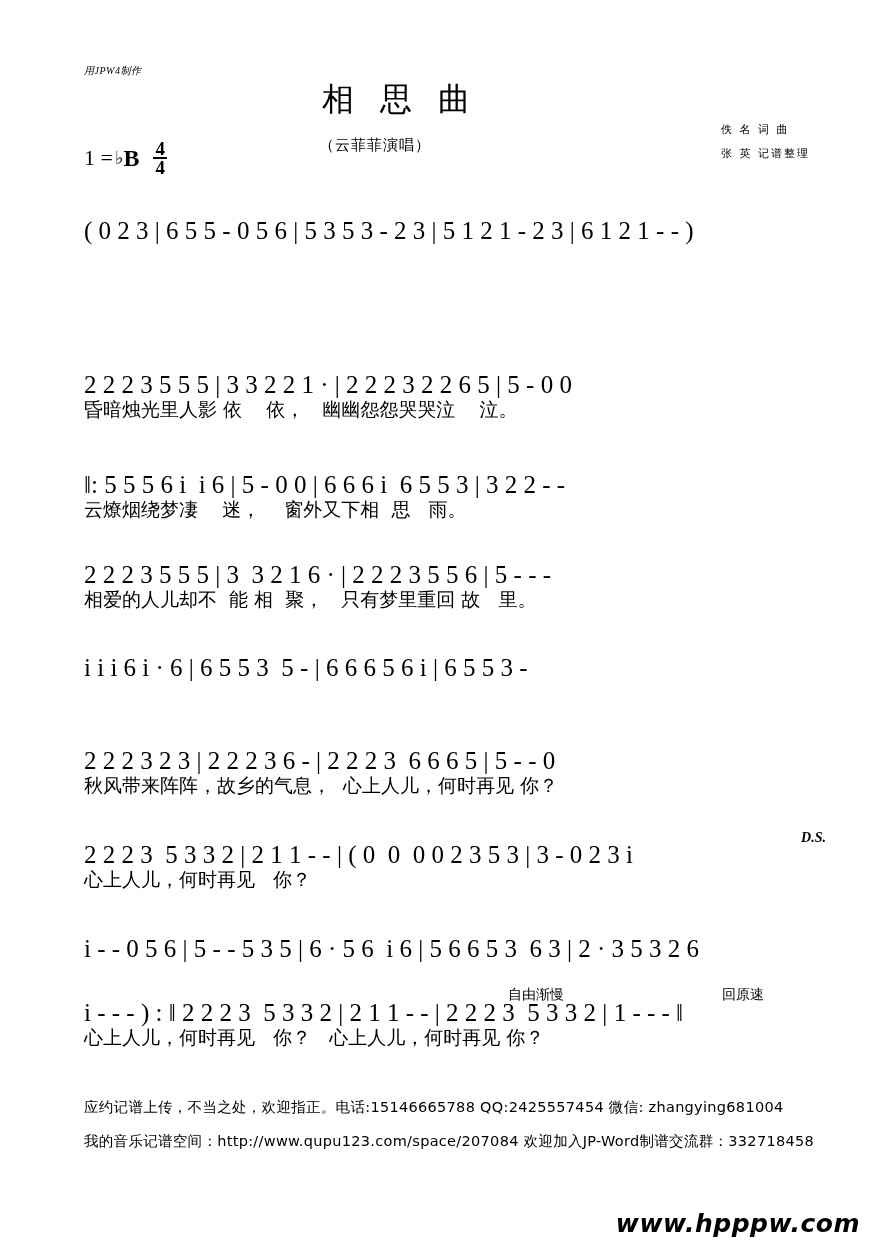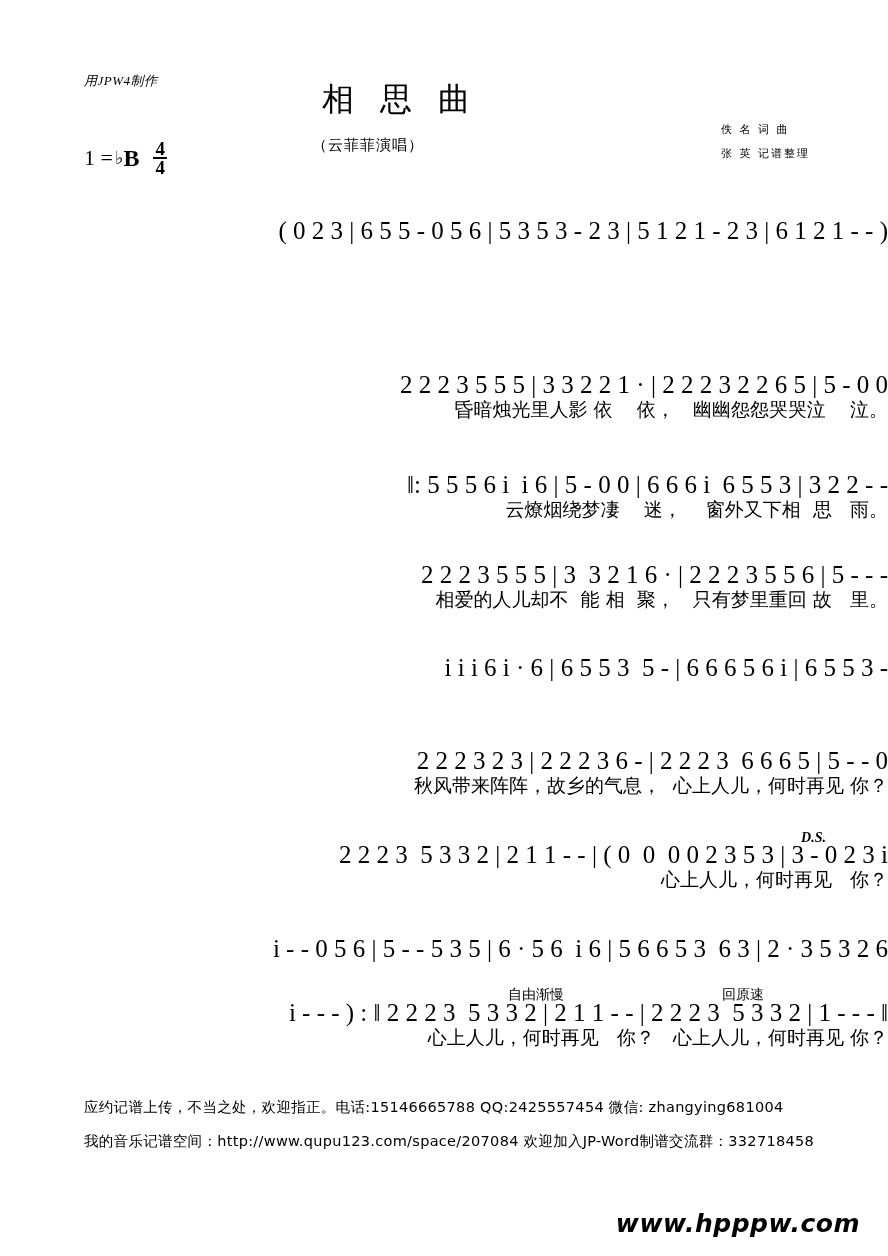--- a/index.html
+++ b/index.html
@@ -17,22 +17,22 @@
   }
   .page {
     position: relative;
     width: 888px;
     height: 1256px;
   }
   
   .made-with {
     position: absolute;
     left: 84px;
-    top: 72px;
-    font-size: 13px;
+    top: 64px;
+    font-size: 10px;
     font-style: italic;
     font-family: "Liberation Serif", serif;
     letter-spacing: 0.5px;
   }
   .song-title {
     position: absolute;
     left: 0;
     top: 78px;
     width: 792px;
     text-align: center;
@@ -43,20 +43,21 @@
   }
   .singer {
     position: absolute;
     left: 0;
     top: 136px;
     width: 736px;
     text-align: center;
     font-size: 15px;
     font-family: "DejaVu Sans", sans-serif;
     letter-spacing: 1px;
+    padding-left: 7px;
   }
   .credits {
     position: absolute;
     right: 78px;
     top: 118px;
     font-size: 11px;
     font-family: "DejaVu Sans", sans-serif;
     line-height: 24px;
     text-align: left;
     letter-spacing: 2px;
@@ -90,21 +91,20 @@
     font-weight: bold;
   }
   .meter .num { border-bottom: 2px solid #000; padding: 0 2px; }
   .meter .den { padding: 0 2px; }
 
   
   .system {
     position: absolute;
     left: 0;
     width: 888px;
-    text-align: right;
   }
   .notes {
     font-family: "Liberation Serif", serif;
     font-size: 25px;
     letter-spacing: 0px;
     white-space: pre;
     padding-left: 84px;
     line-height: 1.05;
   }
   .lyrics {

